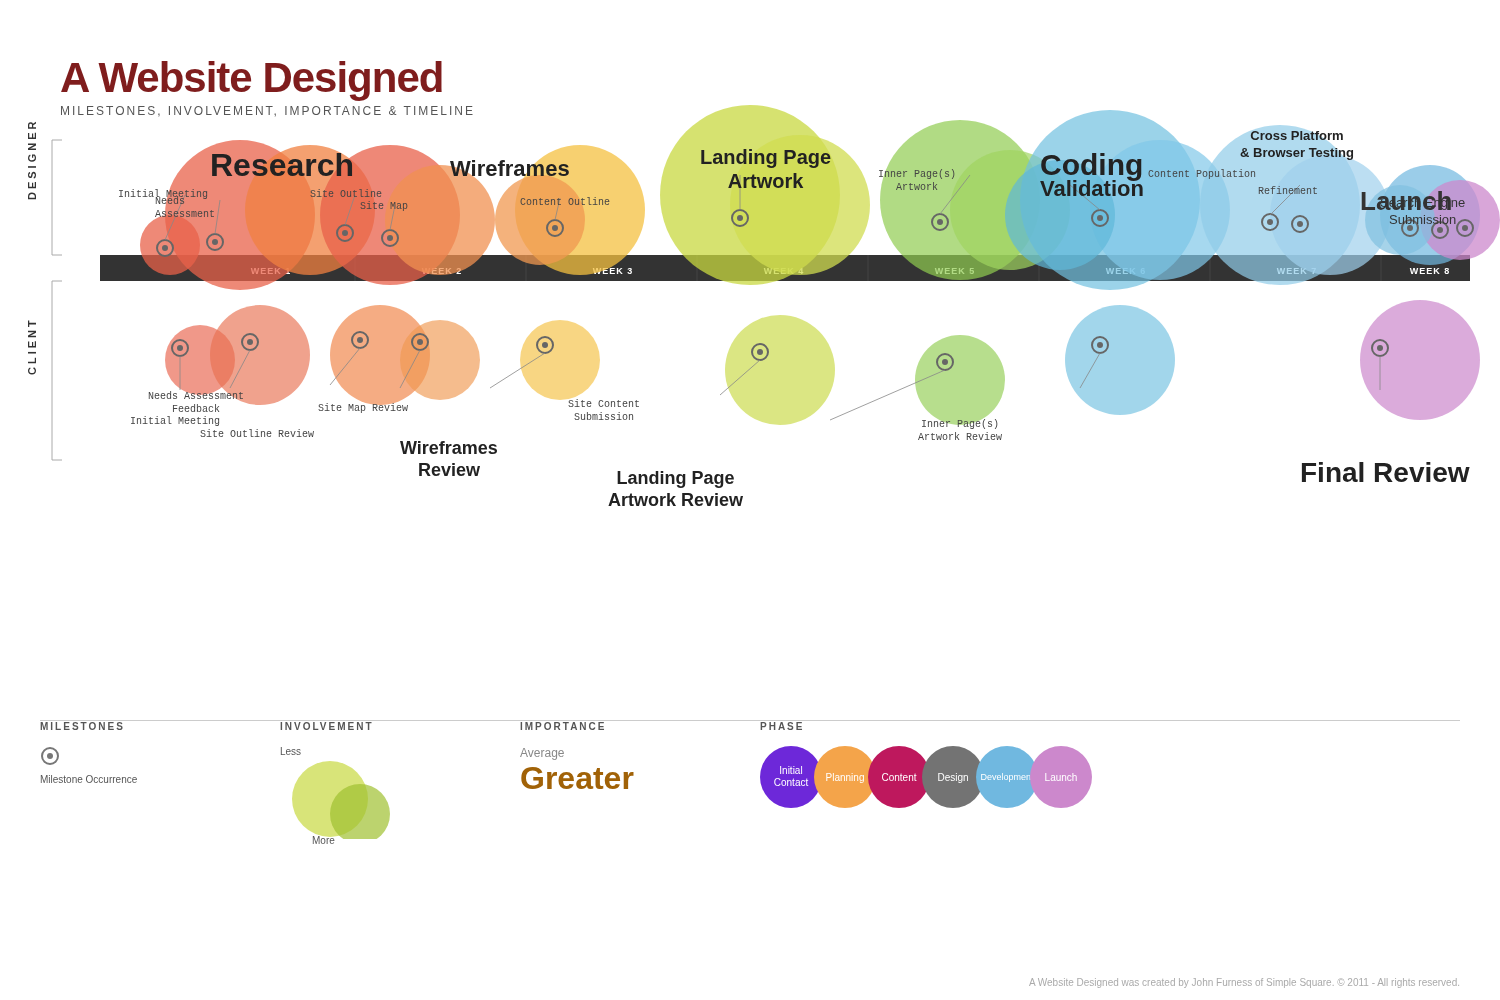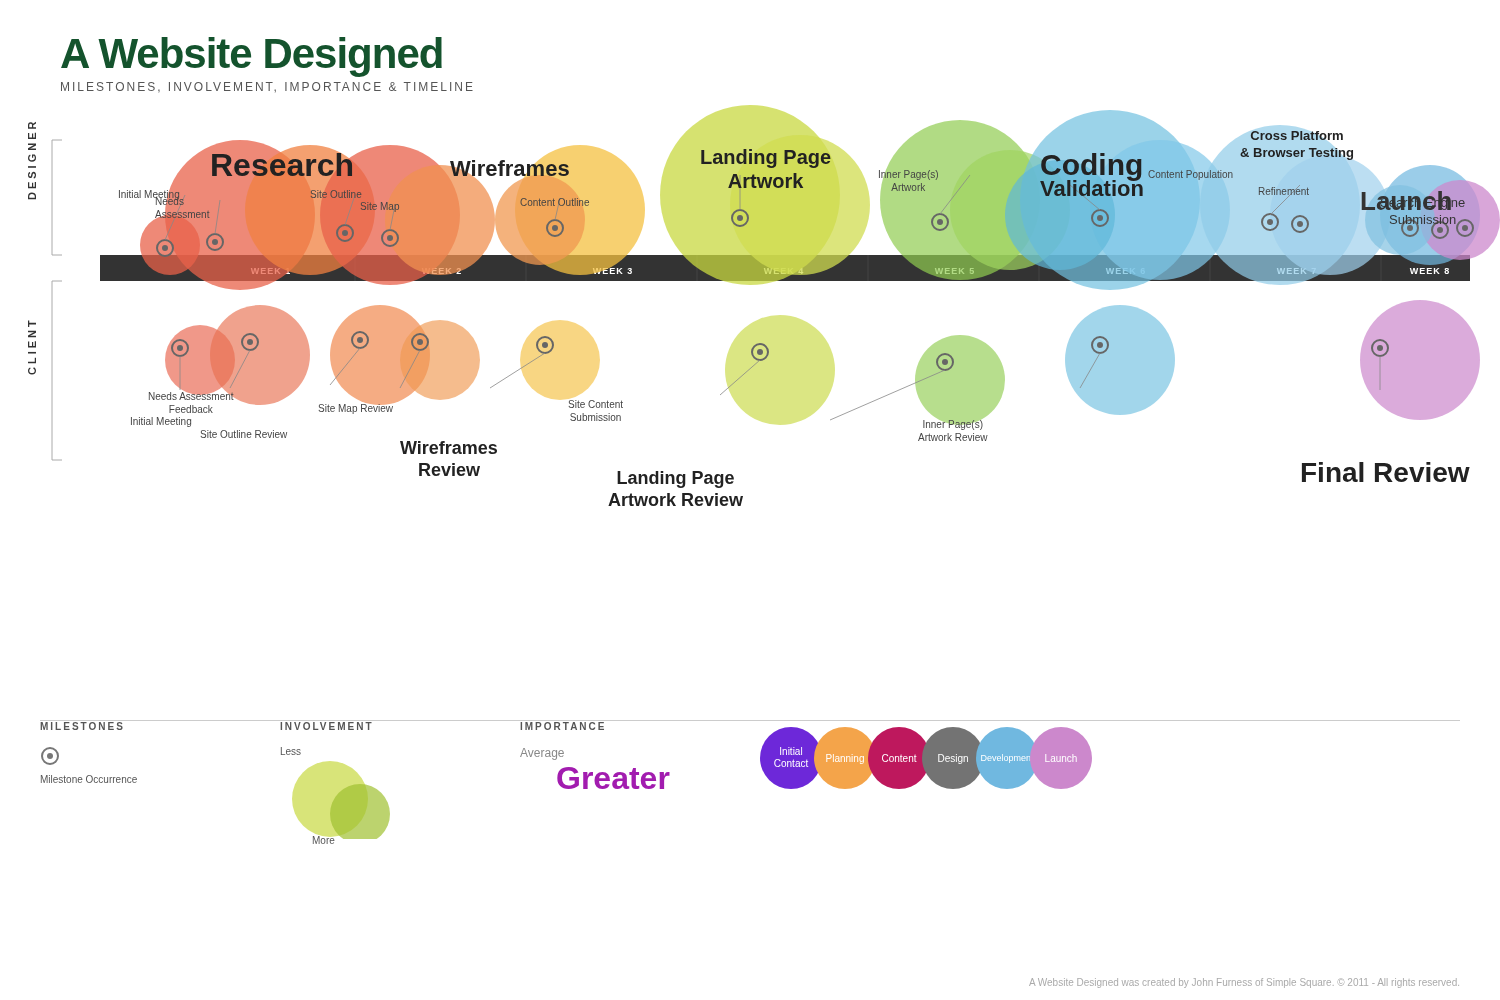--- a/index.html
+++ b/index.html
@@ -14,22 +14,23 @@
 
     
     .title-area {
       position: absolute;
       top: 30px;
       left: 60px;
     }
     .main-title {
       font-size: 42px;
       font-weight: bold;
-      color: #14532d;
+      color: #7f1d1d;
       letter-spacing: -1px;
+      margin-top: 24px;
     }
     .subtitle {
       font-size: 12px;
       color: #555;
       letter-spacing: 2px;
       margin-top: 2px;
     }
 
     
     .chart-svg {
@@ -54,20 +55,21 @@
       color: #222;
     }
     .anno.medium {
       font-size: 18px;
       font-weight: bold;
       color: #222;
     }
     .anno.small {
       font-size: 11px;
       color: #444;
+      font-family: Liberation Mono, monospace;
     }
 
     
     .legend-area {
       position: absolute;
       top: 720px;
       left: 40px;
       right: 40px;
       display: flex;
       gap: 0;
@@ -118,22 +120,21 @@
 
     
     .importance-text-avg {
       font-size: 12px;
       color: #888;
       margin-top: 6px;
     }
     .importance-text-greater {
       font-size: 32px;
       font-weight: bold;
-      color: #a21caf;
-      margin-left: 36px;
+      color: #a16207;
     }
 
     .footer-text {
       position: absolute;
       bottom: 12px;
       right: 40px;
       font-size: 10px;
       color: #aaa;
     }
   </style>
@@ -356,20 +357,21 @@
     <div style="font-size:10px; color:#555; margin-top:-8px; margin-left:32px;">More</div>
   </div>
 
   <div class="legend-section" style="max-width:240px;">
     <div class="legend-title">IMPORTANCE</div>
     <div class="importance-text-avg">Average</div>
     <div class="importance-text-greater">Greater</div>
   </div>
 
   <div class="legend-section" style="flex:2;">
+    <div class="legend-title">PHASE</div>
     <div class="phase-circles">
       <div class="phase-circle" style="background:#6d28d9; font-size:10px; line-height:1.2;">Initial<br>Contact</div>
       <div class="phase-circle" style="background:#f4a44a;">Planning</div>
       <div class="phase-circle" style="background:#be185d;">Content</div>
       <div class="phase-circle" style="background:#737373;">Design</div>
       <div class="phase-circle" style="background:#70b8e0; font-size:9px;">Development</div>
       <div class="phase-circle" style="background:#cc88cc;">Launch</div>
     </div>
   </div>
 </div>

